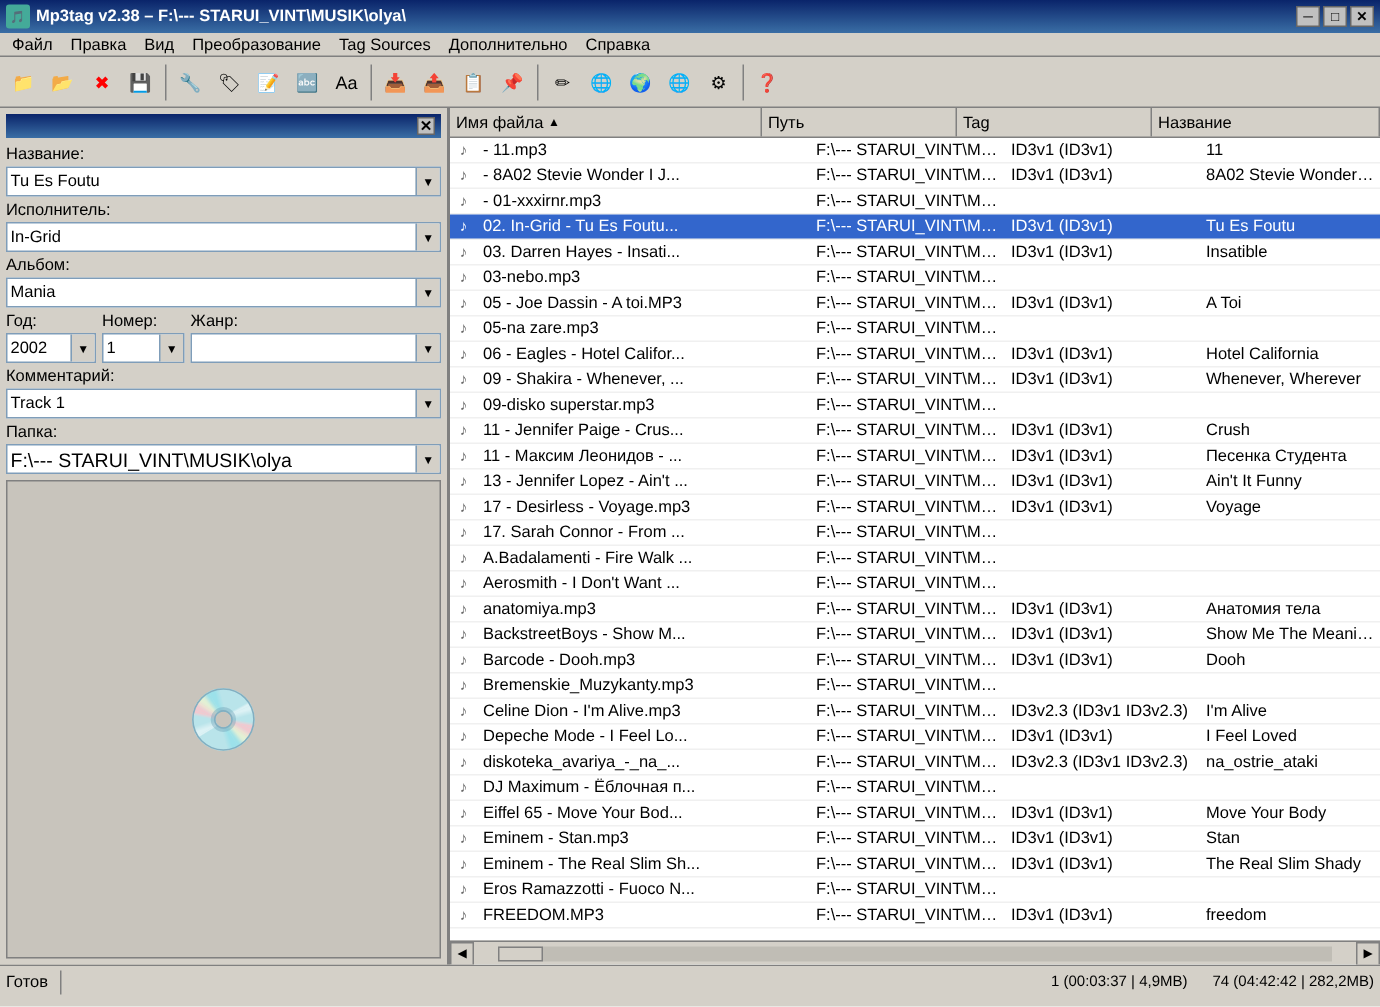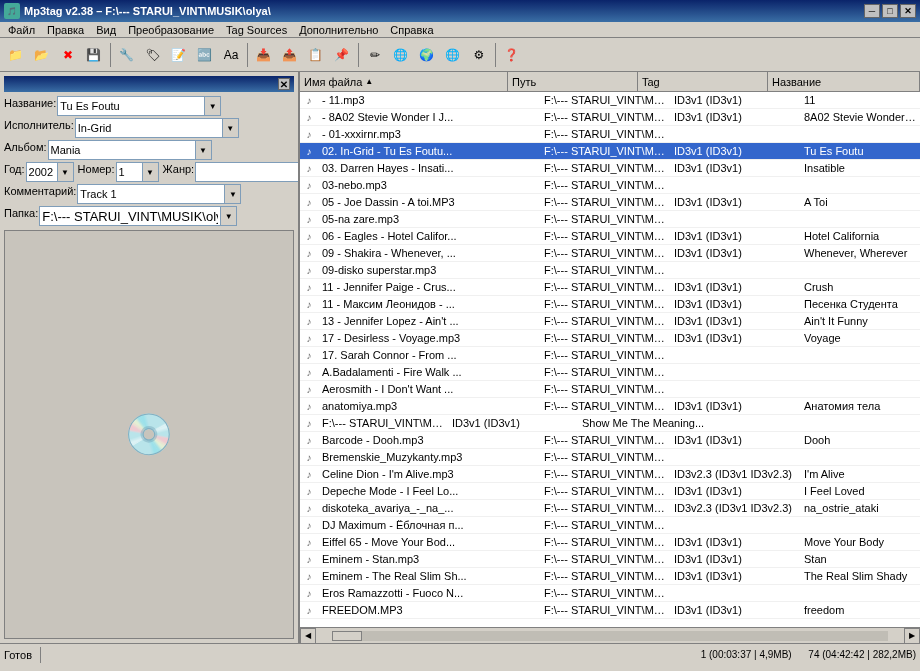--- a/index.html
+++ b/index.html
@@ -74,21 +74,21 @@
       width: 300px;
       min-width: 300px;
       background: #d4d0c8;
       border-right: 2px solid #808080;
       padding: 4px;
       display: flex;
       flex-direction: column;
       gap: 2px;
       overflow: hidden;
     }
-    .field-group { display: flex; flex-direction: row; gap: 1px; }
+    .field-group { display: flex; flex-direction: column; gap: 1px; }
     .field-label { font-size: 11px; color: #000; padding: 1px 0; }
     .field-input-with-btn {
       display: flex;
       border: 1px solid #7f9db9;
       background: white;
       height: 20px;
     }
     .field-input-with-btn input {
       flex: 1; border: none; outline: none; padding: 0 2px; font-size: 11px; background: transparent;
     }
@@ -550,20 +550,21 @@
     </div>
     <div class="file-cell fc-filename" title="anatomiya.mp3">anatomiya.mp3</div>
     <div class="file-cell fc-path">F:\--- STARUI_VINT\MUS...</div>
     <div class="file-cell fc-tag">ID3v1 (ID3v1)</div>
     <div class="file-cell fc-name">Анатомия тела</div>
   </div>
         <div class="file-row">
     <div class="file-icon-cell">
       <span class="file-icon">♪</span>
     </div>
+    <div class="file-cell fc-filename" title="BackstreetBoys - Show M...">BackstreetBoys - Show M...</div>
     <div class="file-cell fc-path">F:\--- STARUI_VINT\MUS...</div>
     <div class="file-cell fc-tag">ID3v1 (ID3v1)</div>
     <div class="file-cell fc-name">Show Me The Meaning...</div>
   </div>
         <div class="file-row">
     <div class="file-icon-cell">
       <span class="file-icon">♪</span>
     </div>
     <div class="file-cell fc-filename" title="Barcode - Dooh.mp3">Barcode - Dooh.mp3</div>
     <div class="file-cell fc-path">F:\--- STARUI_VINT\MUS...</div>

